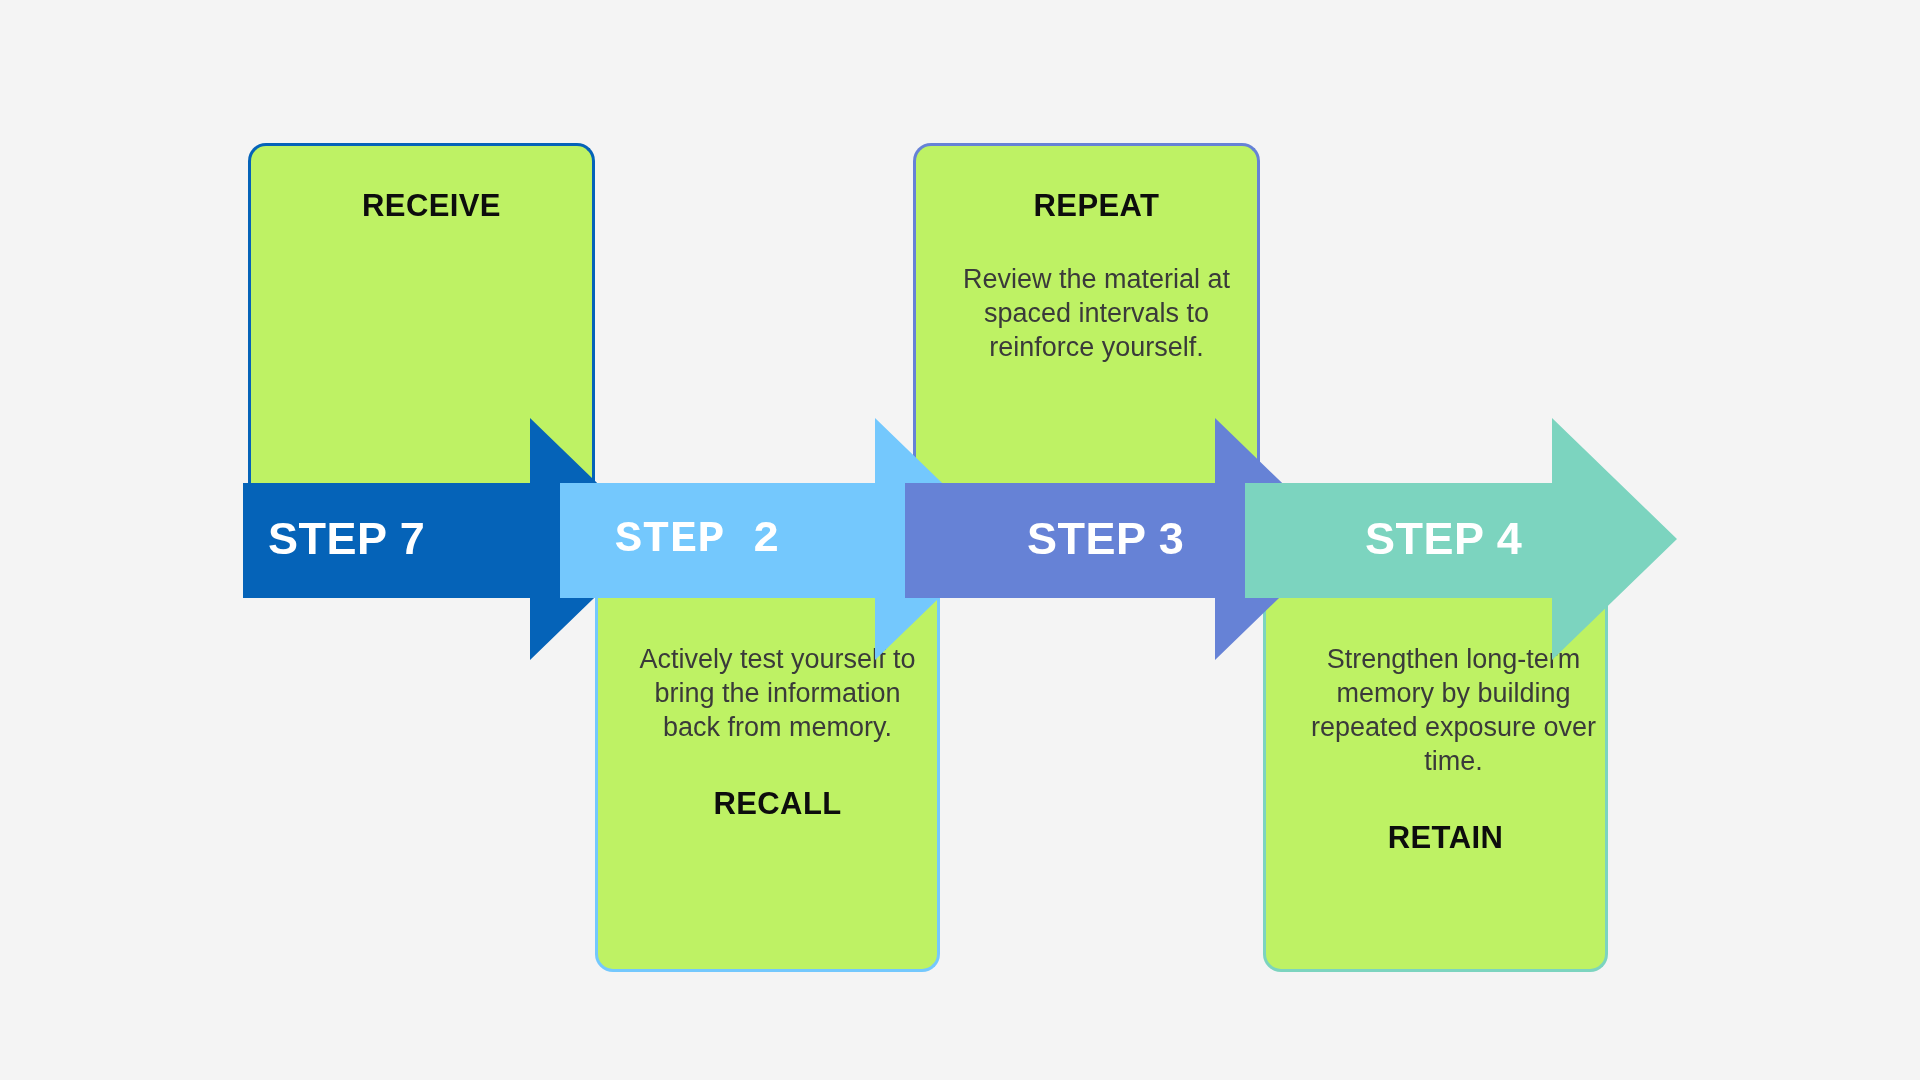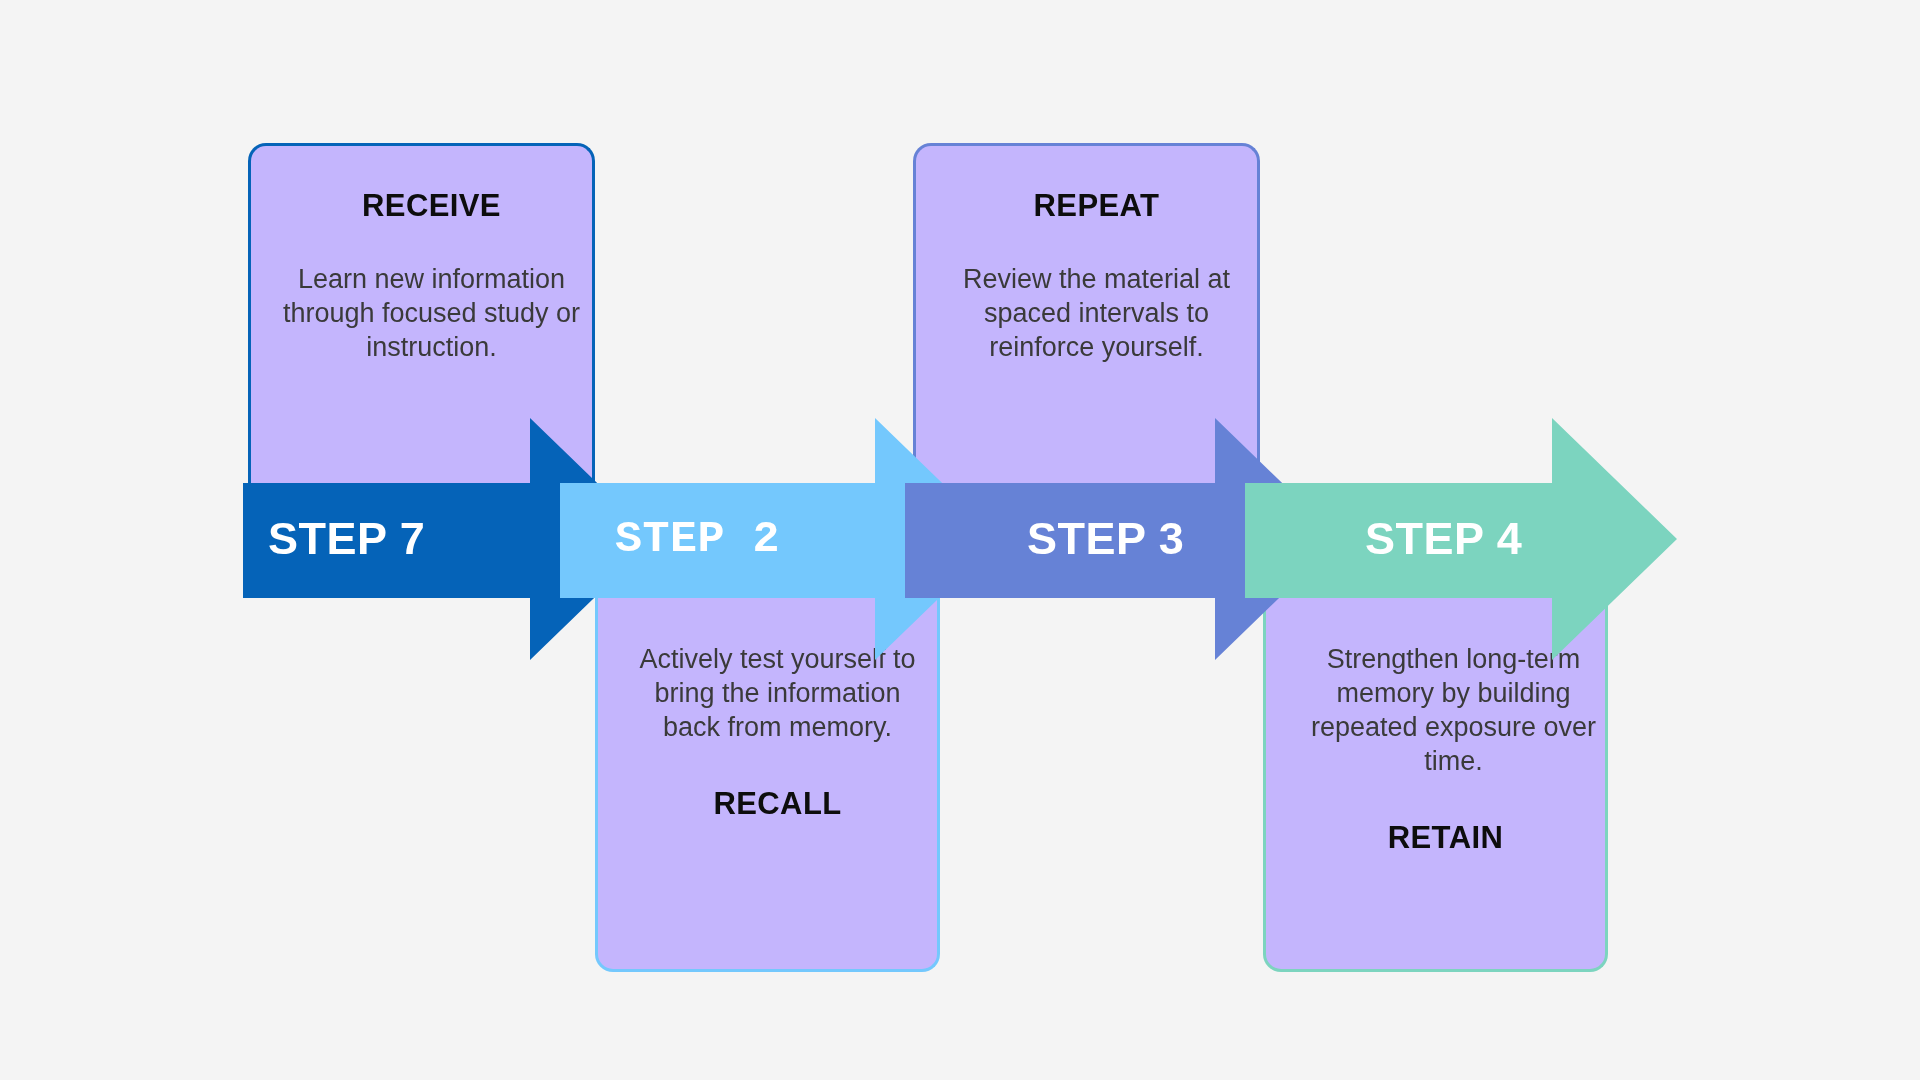--- a/index.html
+++ b/index.html
@@ -18,21 +18,21 @@
 
   #stage {
     position: relative;
     width: 1920px;
     height: 1080px;
   }
 
   
   .card {
     position: absolute;
-    background: #c4b5fd;
+    background: #bef264;
     border: 3px solid #000;
     border-radius: 18px;
     display: flex;
     flex-direction: column;
     align-items: center;
     z-index: 1;
     padding-left: 20px;
   }
 
   .card-title {
@@ -97,21 +97,20 @@
     white-space: nowrap;
   }
 </style>
 </head>
 <body>
 
 <div id="stage">
 
   <div class="card above" id="card-1" style="left: 248px; top: 143px; width: 347px; height: 350px; border-color: rgb(5, 99, 184);">
     <div class="card-title">RECEIVE</div>
-    <div class="card-body" style="width:300px;">Learn new information through focused study or instruction.</div>
   </div>
 
   <div class="card below" id="card-2" style="left: 595px; top: 590px; width: 345px; height: 382px; border-color: rgb(116, 200, 253);">
     <div class="card-body" style="width:300px;">Actively test yourself to bring the information back from memory.</div>
     <div class="card-title">RECALL</div>
   </div>
 
   <div class="card above" id="card-3" style="left: 913px; top: 143px; width: 347px; height: 350px; border-color: rgb(102, 130, 214);">
     <div class="card-title">REPEAT</div>
     <div class="card-body" style="width:290px;">Review the material at spaced intervals to reinforce yourself.</div>

